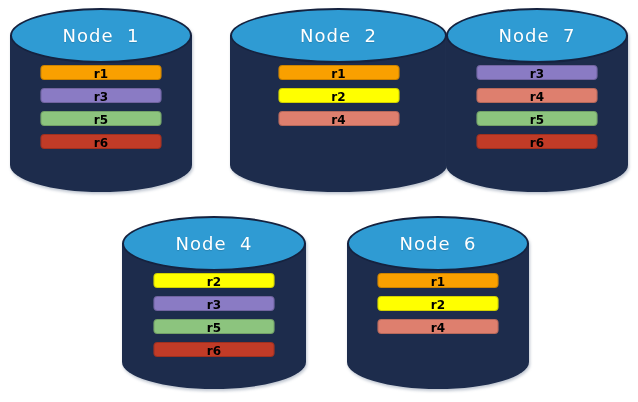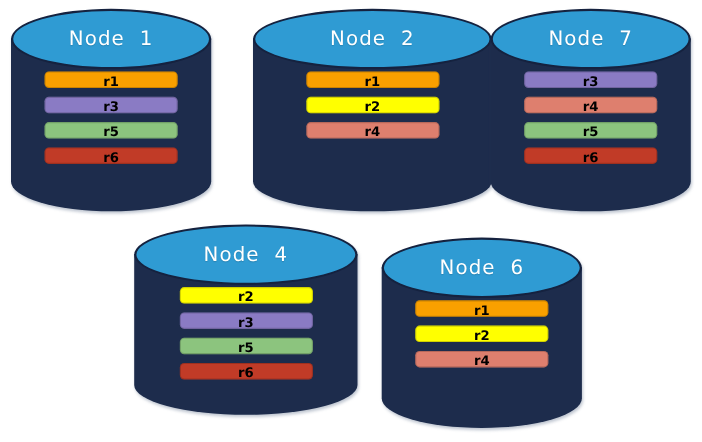--- a/index.html
+++ b/index.html
@@ -125,21 +125,21 @@
     <span class="bar-label">r4</span>
   </div>
         <div class="bar" style="background: rgb(140, 196, 126);">
     <span class="bar-label">r5</span>
   </div>
         <div class="bar" style="background: rgb(193, 59, 39);">
     <span class="bar-label">r6</span>
   </div>
       </div>
   </div>
-    <div class="cylinder" style="left: 122px; top: 204px; width: 203px; height: 173px;">
+    <div class="cylinder" style="left: 122px; top: 216px; width: 184px; height: 173px;">
     <div class="cyl-body"></div>
     <div class="cyl-top">
       <span class="node-title">Node  4</span>
     </div>
     <div class="bars">
         <div class="bar" style="background: rgb(255, 255, 0);">
     <span class="bar-label">r2</span>
   </div>
         <div class="bar" style="background: rgb(138, 123, 196);">
     <span class="bar-label">r3</span>

